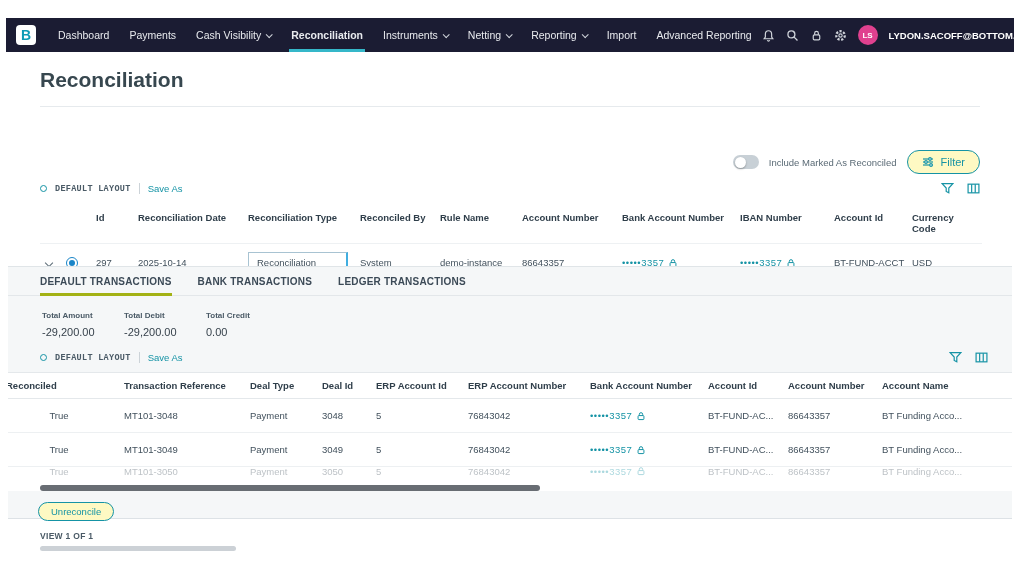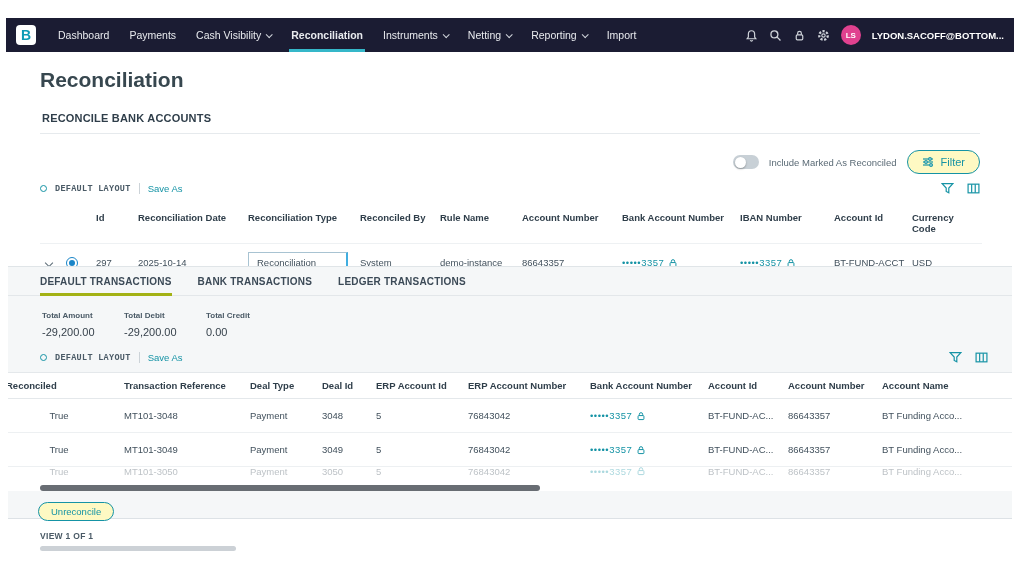--- a/index.html
+++ b/index.html
@@ -216,20 +216,24 @@
       <div class="nav-item has-caret">
         <span>Reporting</span>
         <span class="caret"></span>
       </div>
 
       <div class="nav-item">
         <span>Import</span>
 
       </div>
 
+      <div class="nav-item">
+        <span>Advanced Reporting</span>
+
+      </div>
     </div>
   <div class="nav-right">
     <span class="nav-icon">
       <svg viewBox="0 0 12 12" fill="none" stroke="#cfd3da" stroke-width="1.1">
           <path d="M6 1.6 C4.2 1.6 3.1 3 3.1 4.9 L3.1 7.4 L2 9 L10 9 L8.9 7.4 L8.9 4.9 C8.9 3 7.8 1.6 6 1.6 Z"></path>
           <path d="M4.9 10.4 a1.2 1.2 0 0 0 2.2 0"></path>
         </svg>
     </span>
     <span class="nav-icon">
       <svg viewBox="0 0 12 12" fill="none" stroke="#cfd3da" stroke-width="1.2">
@@ -251,23 +255,20 @@
     </span>
     <span class="avatar">LS</span>
     <span class="user-email">LYDON.SACOFF@BOTTOM...</span>
   </div>
 </nav>
 
 <h1 class="page-title">Reconciliation</h1>
 
 <div class="tabs">
 
-    <div class="tab">
-      <span>RECONCILE BANK ACCOUNTS</span>
-    </div>
 
   </div>
 
 <div class="controls-row">
   <span class="toggle">
       <span class="knob"></span>
     </span>
   <span class="toggle-label">Include Marked As Reconciled</span>
   <button class="filter-btn">
     <svg viewBox="0 0 12 12" width="12" height="12" fill="none" stroke="#1593a5" stroke-width="1.2">

